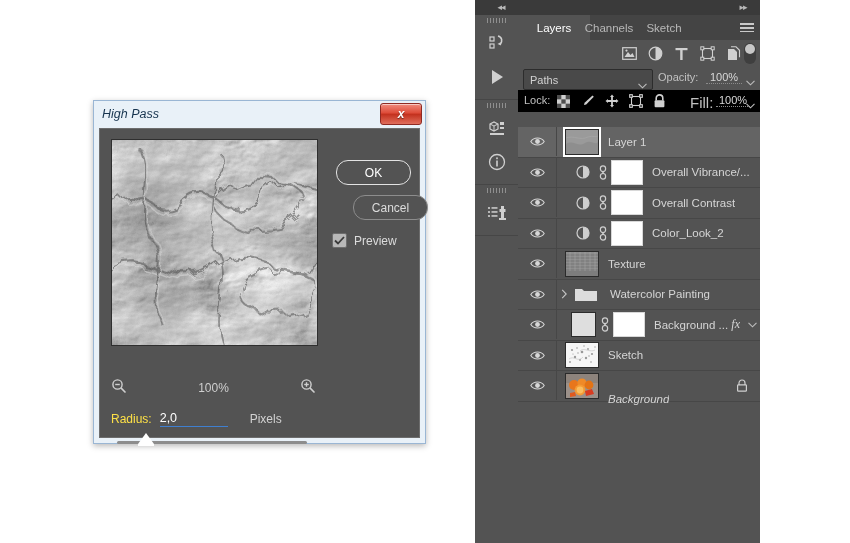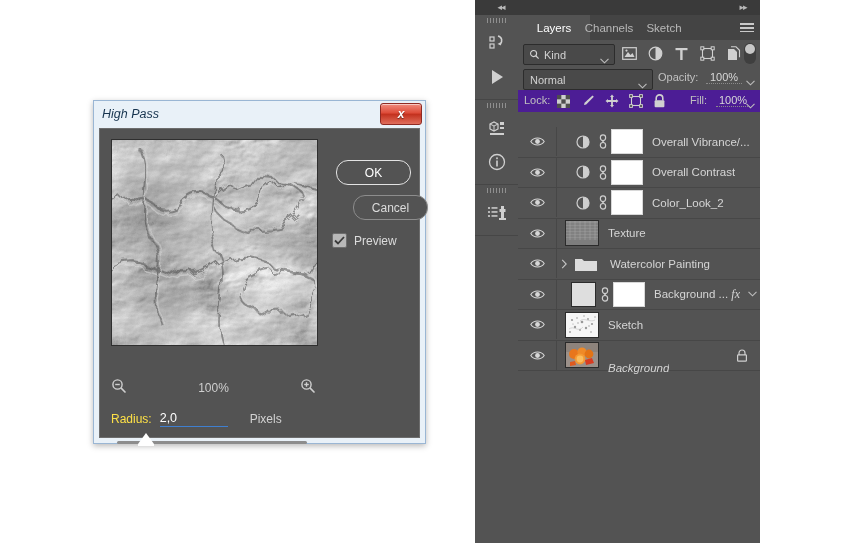--- a/index.html
+++ b/index.html
@@ -51,25 +51,25 @@
 
   .blendrow{position:relative;height:23px;background:#535353;}
   .blend-select{position:absolute;left:5px;top:2px;width:128px;height:19px;background:#494949;
      border:1px solid #2c2c2c;border-radius:2px;display:flex;align-items:center;}
   .blend-label{font-size:11px;color:#d2d2d2;margin-left:6px;}
   .op-label{position:absolute;left:140px;top:4px;font-size:11px;color:#c0c0c0;}
   .op-val{position:absolute;left:188px;top:4px;width:36px;font-size:11px;color:#d8d8d8;text-align:center;
      border-bottom:1px dotted #8a8a8a;}
   .op-chev{position:absolute;right:5px;top:5px;}
 
-  .lockrow{position:relative;height:22px;background:#4c1d95;}
+  .lockrow{position:relative;height:22px;background:#000000;}
   .lock-label{position:absolute;left:6px;top:4px;font-size:11px;color:#c0c0c0;}
   .lock-icons{position:absolute;left:38px;top:2px;display:flex;align-items:center;gap:9px;height:18px;}
   .lk{width:15px;height:15px;display:flex;align-items:center;justify-content:center;}
-  .fill-label{position:absolute;left:172px;top:4px;font-size:11px;color:#c0c0c0;}
+  .fill-label{position:absolute;left:172px;top:4px;font-size:15px;color:#c0c0c0;}
   .fill-val{position:absolute;left:198px;top:4px;width:34px;font-size:11px;color:#d8d8d8;text-align:center;
      border-bottom:1px dotted #8a8a8a;}
 
   
   .layerlist{position:absolute;left:0;top:112px;width:242px;height:297px;background:#535353;}
   .lrow{position:relative;height:29.5px;border-bottom:1px solid #474747;display:flex;align-items:center;}
   .lrow.sel{background:#646464;}
   .eye{width:38px;height:29px;display:flex;align-items:center;justify-content:center;border-right:1px solid #474747;}
   .thumb{width:32px;height:24px;background:#8a8a8a;border:1px solid #2b2b2b;flex:none;}
   .thumb.sel-thumb{outline:2px solid #ffffff;outline-offset:0px;margin-left:8px;}
@@ -210,34 +210,20 @@
         </div>
         <div class="tab" style="left:110px;width:48px">
           <span>Sketch</span>
         </div>
         <div class="tab-menu">
             <i></i>
           </div>
       </div>
 
       <div class="filterrow">
-        <div class="kind-select">
-          <span class="mag">
-            <svg width="11" height="11" viewBox="0 0 12 12">
-                <circle cx="5" cy="5" r="3.3" fill="none" stroke="#d2d2d2" stroke-width="1.2"></circle>
-                <line x1="7.4" y1="7.4" x2="10.5" y2="10.5" stroke="#d2d2d2" stroke-width="1.3"></line>
-              </svg>
-          </span>
-          <span class="kind-label">Kind</span>
-          <span class="kind-chev">
-            <svg width="9" height="6" viewBox="0 0 9 6">
-                <path d="M0.5 0.8 L4.5 4.8 L8.5 0.8" fill="none" stroke="#bdbdbd" stroke-width="1.1"></path>
-              </svg>
-          </span>
-        </div>
         <div class="ficons">
           <div class="ficon">
             <svg width="15" height="13" viewBox="0 0 15 13">
                 <rect x="0.7" y="0.7" width="13.6" height="11.6" fill="none" stroke="#d0d0d0" stroke-width="1.2"></rect>
                 <path d="M2.5 10 L6 5 L8.5 8 L10.5 6 L12.5 10 Z" fill="#d0d0d0"></path>
                 <circle cx="4.5" cy="3.6" r="1.1" fill="#d0d0d0"></circle>
               </svg>
           </div>
           <div class="ficon">
             <svg width="15" height="15" viewBox="0 0 15 15">
@@ -265,21 +251,21 @@
               <path d="M1 3 h6 l3 3 v8 h-9 z" fill="#d0d0d0"></path>
               <path d="M4 0.8 h5 l3.5 3.5 v7" fill="none" stroke="#d0d0d0" stroke-width="1.1"></path>
             </svg>
           </div>
         </div>
         <div class="fswitch"></div>
       </div>
 
       <div class="blendrow">
         <div class="blend-select">
-          <span class="blend-label">Normal</span>
+          <span class="blend-label">Paths</span>
           <span class="kind-chev">
             <svg width="9" height="6" viewBox="0 0 9 6">
                 <path d="M0.5 0.8 L4.5 4.8 L8.5 0.8" fill="none" stroke="#bdbdbd" stroke-width="1.1"></path>
               </svg>
           </span>
         </div>
         <span class="op-label">Opacity:</span>
         <span class="op-val">100%</span>
         <span class="op-chev">
           <svg width="9" height="6" viewBox="0 0 9 6">
@@ -330,20 +316,34 @@
         <span class="fill-label">Fill:</span>
         <span class="fill-val">100%</span>
         <span class="op-chev">
           <svg width="9" height="6" viewBox="0 0 9 6">
               <path d="M0.5 0.8 L4.5 4.8 L8.5 0.8" fill="none" stroke="#bdbdbd" stroke-width="1.1"></path>
             </svg>
         </span>
       </div>
 
       <div class="layerlist" id="layerlist">
+          <div class="lrow sel">
+            <div class="eye">
+              <svg width="15" height="11" viewBox="0 0 15 11">
+                <path d="M0.8 5.5 C4 0.8 11 0.8 14.2 5.5 C11 10.2 4 10.2 0.8 5.5 Z" fill="none" stroke="#d6d6d6" stroke-width="1.1"></path>
+                <circle cx="7.5" cy="5.5" r="2.4" fill="#d6d6d6"></circle>
+              </svg>
+            </div>
+            <div class="thumb sel-thumb"><svg width="100%" height="100%" viewBox="0 0 32 24" preserveAspectRatio="none">
+                <rect width="32" height="24" fill="#9a9a9a"></rect>
+                <path d="M0 14 C7 9 12 18 19 13 C25 9 29 16 32 12 V24 H0 Z" fill="#8e8e8e"></path>
+                <path d="M0 8 C8 5 14 11 22 7 C27 5 30 8 32 6" fill="none" stroke="#a6a6a6" stroke-width="0.8"></path>
+              </svg></div>
+            <div class="lname">Layer 1</div>
+          </div>
           <div class="lrow">
             <div class="eye">
               <svg width="15" height="11" viewBox="0 0 15 11">
                 <path d="M0.8 5.5 C4 0.8 11 0.8 14.2 5.5 C11 10.2 4 10.2 0.8 5.5 Z" fill="none" stroke="#d6d6d6" stroke-width="1.1"></path>
                 <circle cx="7.5" cy="5.5" r="2.4" fill="#d6d6d6"></circle>
               </svg>
             </div>
             <div style="width:14px"></div>
             <div class="adjico">
               <svg width="14" height="14" viewBox="0 0 14 14">

